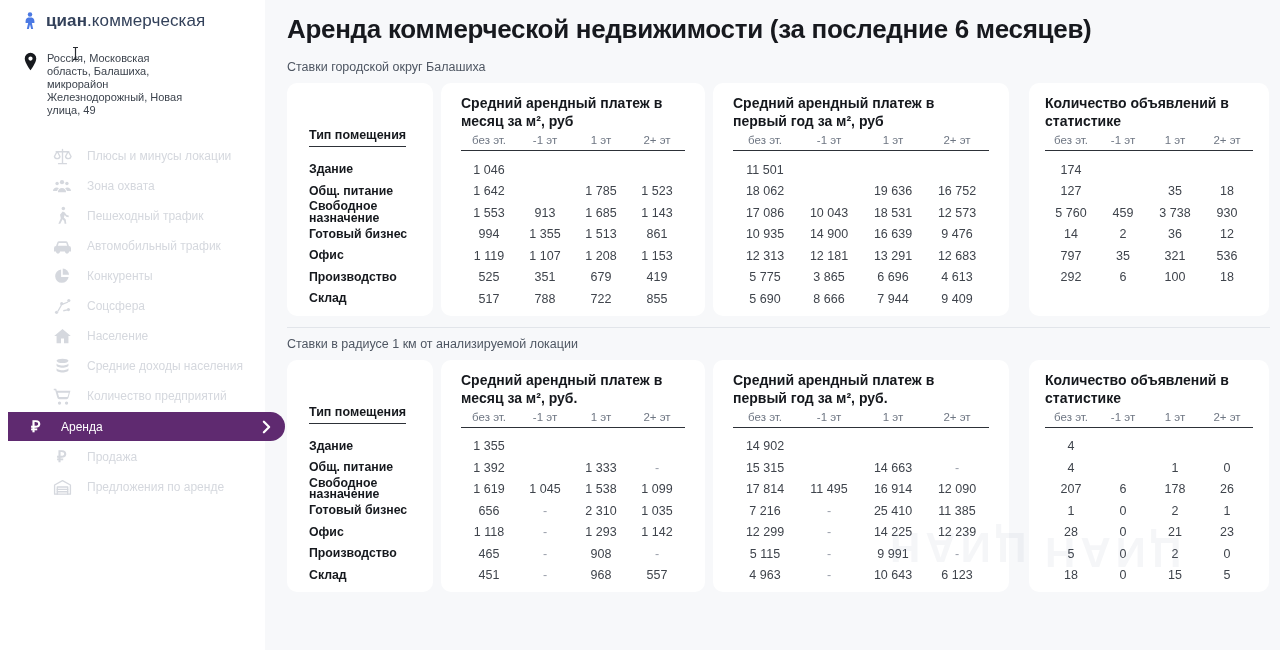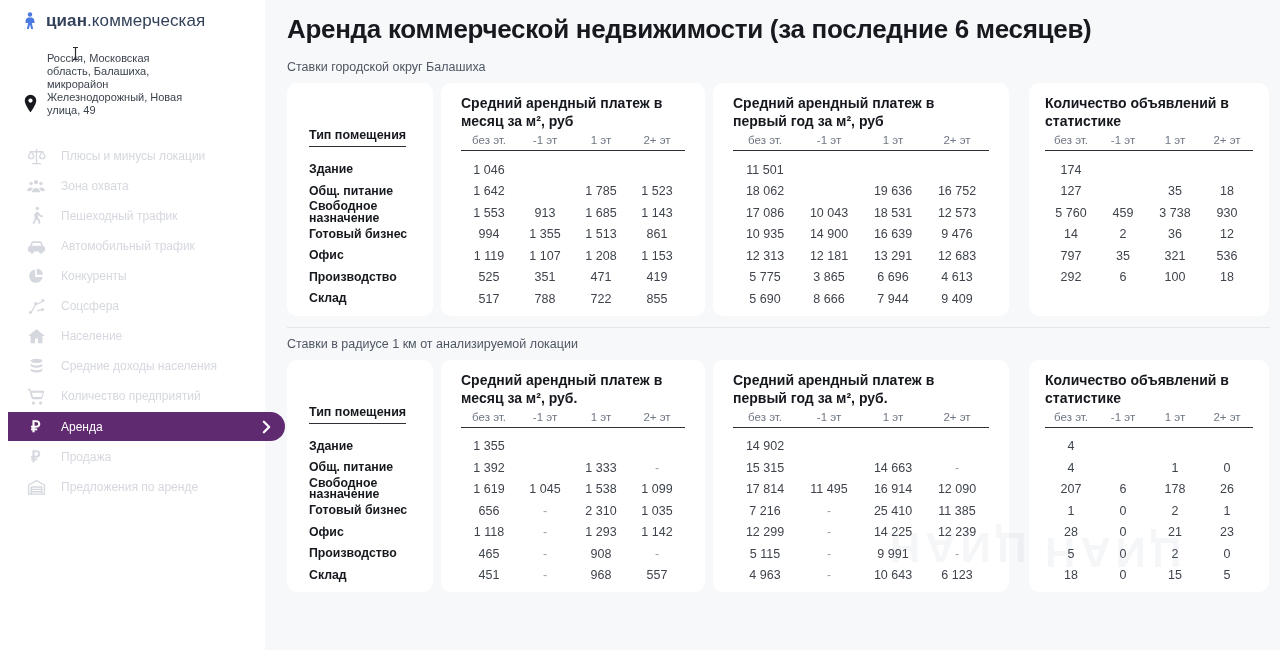--- a/index.html
+++ b/index.html
@@ -8,25 +8,25 @@
     font-family:"Liberation Sans", sans-serif;
     background:#ffffff; position:relative; overflow:hidden;
     color:#15181d;
   }
   
   .sidebar { position:absolute; left:0; top:0; width:265px; height:650px; background:#fff; z-index:3;padding-left:8px; }
   .brand { display:flex; align-items:center; gap:6px; padding:10px 0 0 12px; cursor:pointer; }
   .brand svg { display:block; }
   .brand-text { font-size:17px; color:#33415a; letter-spacing:.1px; }
   .brand-text b { font-weight:bold; }
-  .addr { display:flex; gap:9px; padding:20px 14px 0 15px; position:relative;align-items:flex-end; }
+  .addr { display:flex; gap:9px; padding:20px 14px 0 15px; position:relative; }
   .addr-lines { font-size:11px; line-height:13px; color:#3c434d; }
   .ibeam { position:absolute; left:63px; top:14px; }
   .menu { margin-top:24px; }
-  .menu-item { display:flex; align-items:center; height:30px; color:#d5d8de; font-size:12px; cursor:pointer; }
+  .menu-item { display:flex; align-items:center; height:30px; color:#d5d8de; font-size:12px; cursor:pointer;margin-left:26px; }
   .mi-icon { width:22px; margin:0 14px 0 17px; display:flex; justify-content:center; align-items:center; color:inherit; }
   .mi-icon svg { display:block; }
   .mi-ruble { font-size:16px; font-weight:bold; line-height:1; }
   .mi-label { flex:1; }
   .menu-item.active {
     background:#5f2a70; color:#ffffff; height:29px; width:277px;
     border-radius:0 15px 15px 0; margin:1px 0;
   }
   .mi-chevron { margin:0 13px 0 auto; display:flex; }
   
@@ -285,21 +285,21 @@
               </div>
               <div class="vrow">
                 <span class="vcell">1 119</span>
                 <span class="vcell">1 107</span>
                 <span class="vcell">1 208</span>
                 <span class="vcell">1 153</span>
               </div>
               <div class="vrow">
                 <span class="vcell">525</span>
                 <span class="vcell">351</span>
-                <span class="vcell">471</span>
+                <span class="vcell">679</span>
                 <span class="vcell">419</span>
               </div>
               <div class="vrow">
                 <span class="vcell">517</span>
                 <span class="vcell">788</span>
                 <span class="vcell">722</span>
                 <span class="vcell">855</span>
               </div>
             </div>
   </div>

